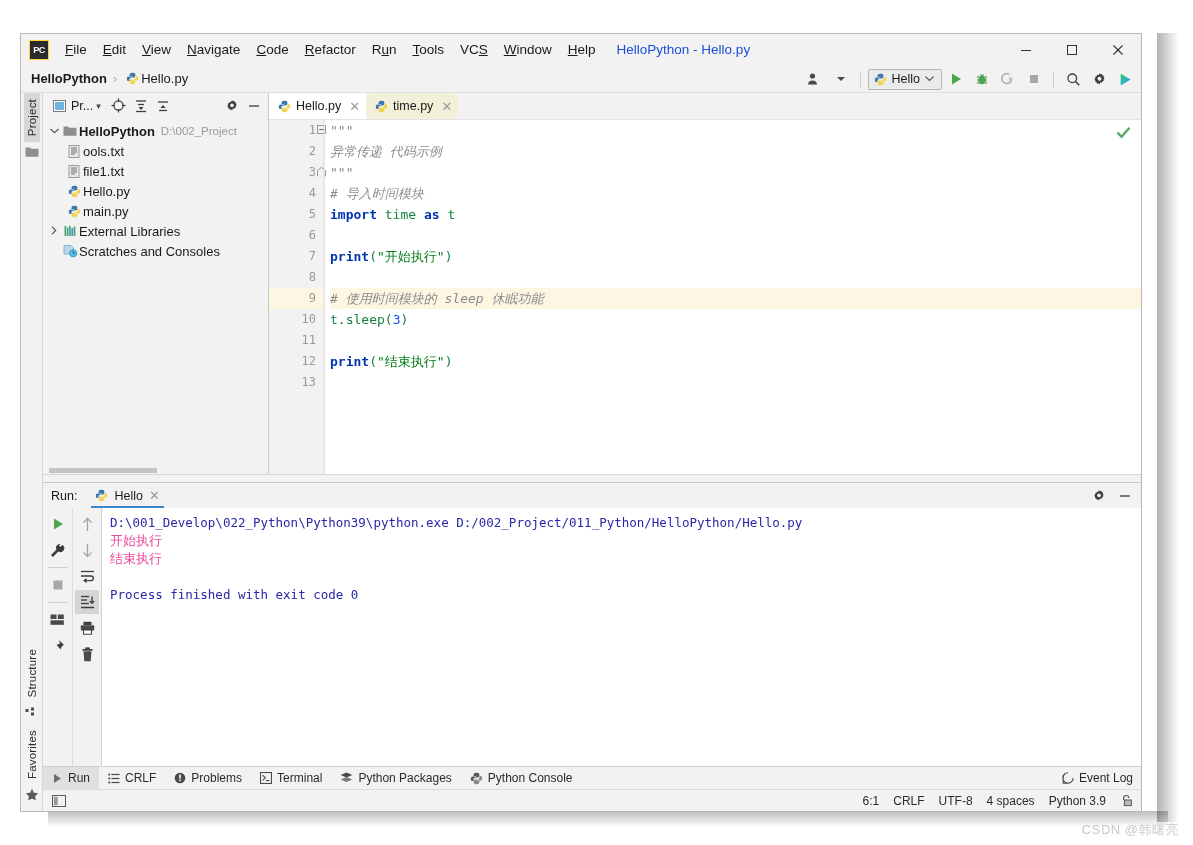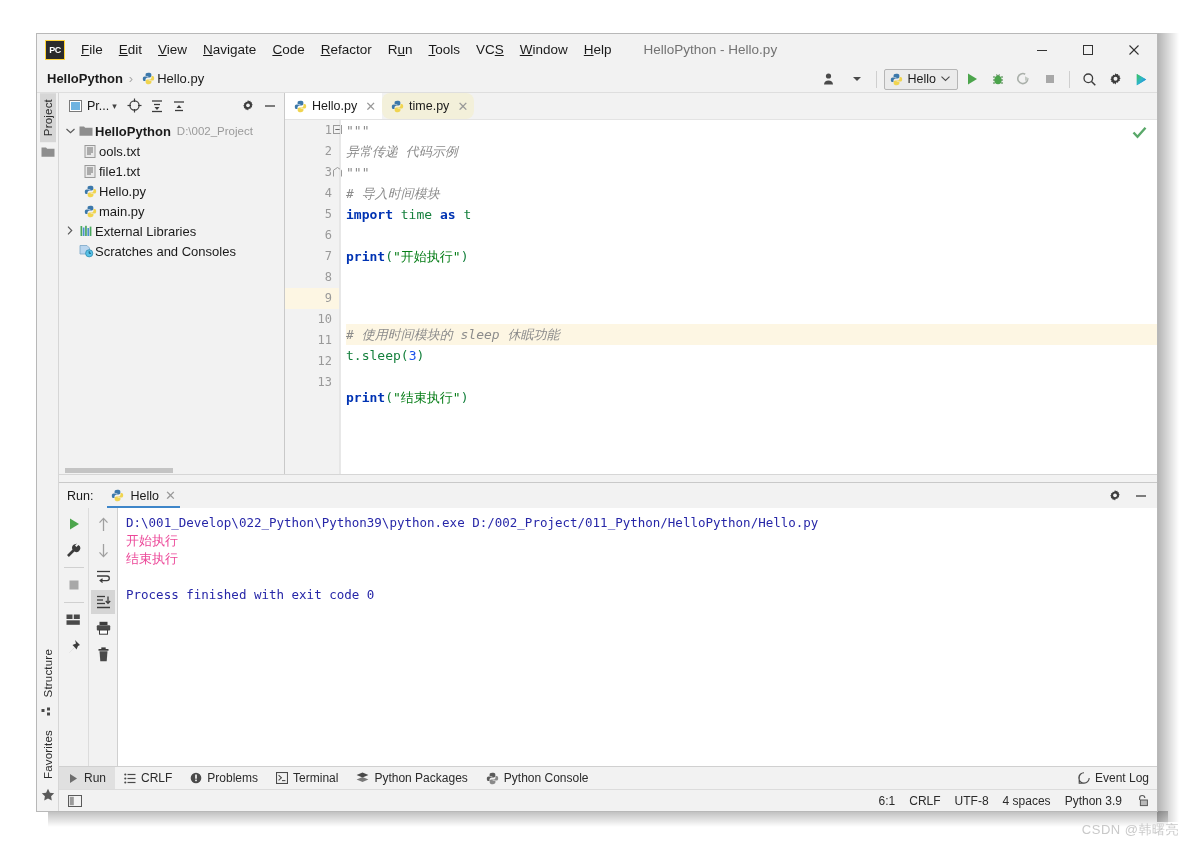--- a/index.html
+++ b/index.html
@@ -7,21 +7,21 @@
     margin: 0; padding: 0;
     width: 1193px; height: 845px;
     background: #ffffff;
     font-family: "Liberation Sans", sans-serif;
     overflow: hidden;
   }
   #root { position: relative; width: 1193px; height: 845px; background:#fff; }
 
   
   .window {
-    position: absolute; left: 36px; top: 33px;
+    position: absolute; left: 20px; top: 33px;
     width: 1122px; height: 779px;
     background: #f2f2f2;
     border: 1px solid #b8b8b8;
     display: flex; flex-direction: column;
     box-shadow: 0 0 0 0 rgba(0,0,0,0);
   }
   .win-shadow {
     position:absolute; left:1157px; top:33px; width:22px; height:789px;
     background: linear-gradient(to right, rgba(0,0,0,0.30), rgba(0,0,0,0));
   }
@@ -42,21 +42,21 @@
     color: #ffffff; font-size: 9px; font-weight: bold;
     display: flex; align-items: center; justify-content: center;
     letter-spacing: -0.5px; font-family: "Liberation Sans", sans-serif;
   }
   .menuitem {
     font-size: 13.5px; color: #1a1a1a; padding: 3px 8px;
     cursor: default; white-space: nowrap;
   }
   .menuitem .mn { text-decoration: underline; }
   .win-title {
-    font-size: 13.5px; color: #737373; margin-left: 24px; white-space: nowrap;
+    font-size: 13.5px; color: #1d4ed8; margin-left: 13px; white-space: nowrap;
   }
   .wctrl { position: absolute; right: 0; top: 0; display: flex; height: 31px; }
   .wbtn {
     width: 46px; height: 31px; display:flex; align-items:center; justify-content:center;
     color:#333; font-size: 13px;
   }
   .wbtn svg { display:block; }
 
   
   .navbar {
@@ -148,21 +148,21 @@
   .gutter .gl {
     height: 21px; line-height: 21px; text-align: right;
     padding-right: 7px; font-size: 12px; color: #999999;
   }
   .codearea {
     flex: 1 1 auto; position: relative;
     font-family: "DejaVu Sans Mono", monospace; font-size: 13px;
     padding-left: 6px; overflow: hidden;
   }
   .cl { height: 21px; line-height: 21px; white-space: pre; }
-  .cl.hl { background: #fdf6e3; margin-top: 36px; }
+  .cl.hl { background: #fdf6e3; }
   .gl.hl { background: #fdf6e3; }
   .kw { color: #0033b3; font-weight: bold; }
   .fn { color: #15803d; }
   .str { color: #067d17; }
   .num { color: #1750eb; }
   .cmt { color: #8c8c8c; font-style: italic; }
   .fold {
     position: absolute; left: 48px; width: 9px; height: 9px;
     color:#9a9a9a; font-size: 10px;
   }

